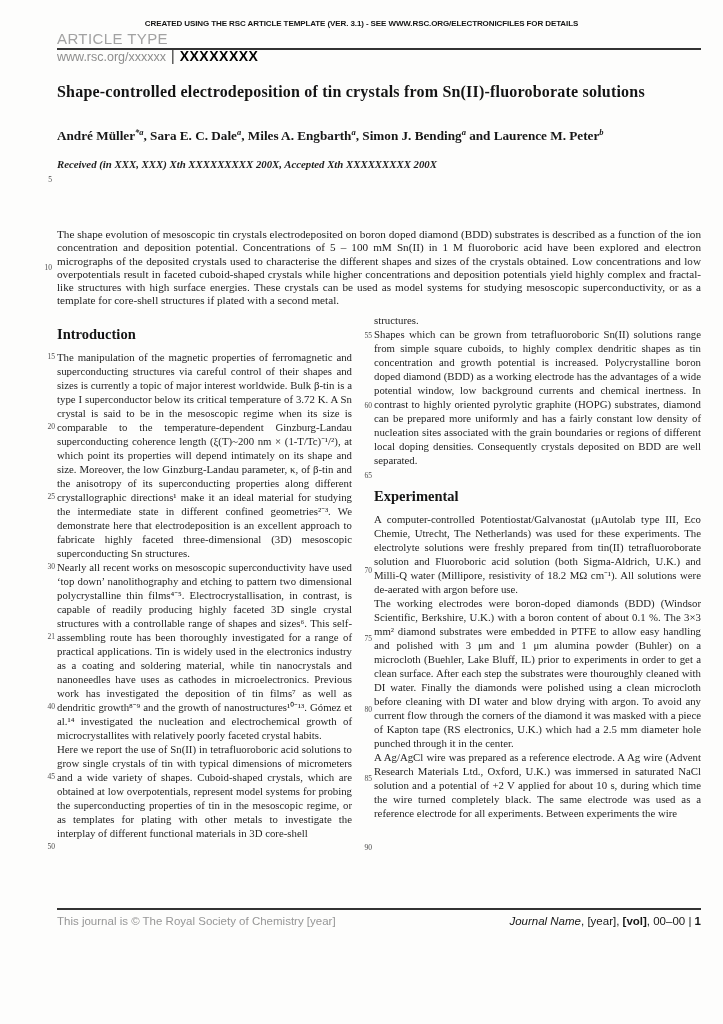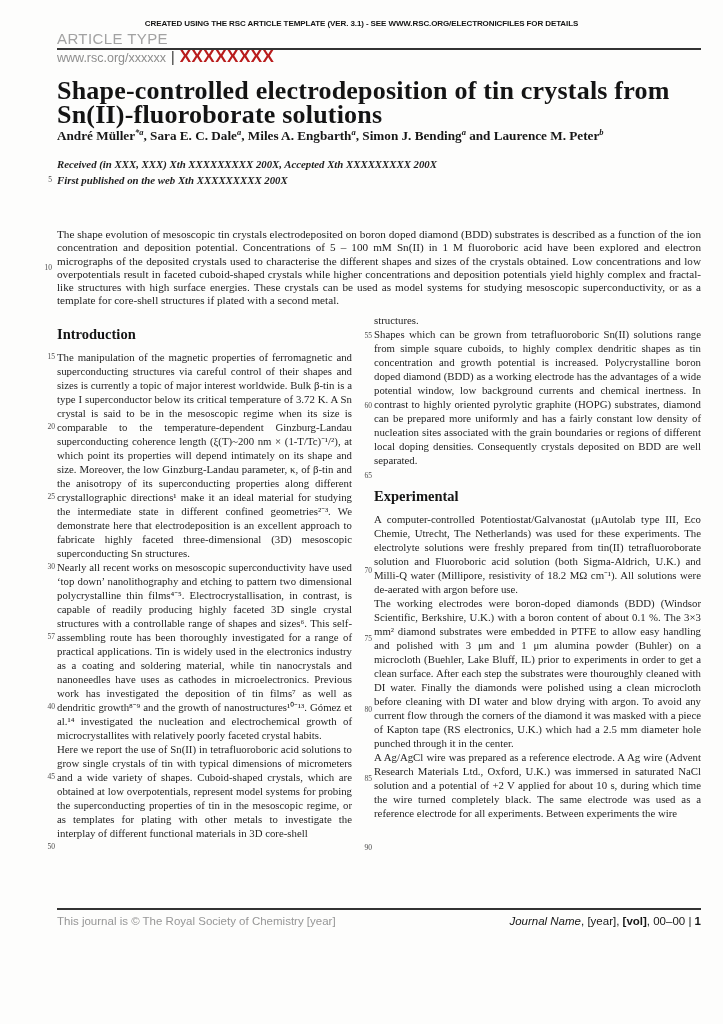--- a/index.html
+++ b/index.html
@@ -23,30 +23,30 @@
   }
   .masthead {
     position:absolute; top:30px; left:57px; width:644px;
     display:flex; justify-content:space-between; align-items:baseline;
     font-family:"Liberation Sans", sans-serif;
     flex-direction:column;
   }
   .article-type { font-size:15px; color:#a2a2a2; letter-spacing:0.4px; }
   .mast-right { font-size:12.5px; color:#8d8d8d; }
   .mast-divider { color:#2b2b2b; font-size:14px; padding:0 5px; }
-  .mast-code { color:#b91c1c; font-size:17px; font-weight:600; letter-spacing:0.5px; }
+  .mast-code { color:#000000; font-size:14px; font-weight:600; letter-spacing:0.5px; }
   .head-rule {
     position:absolute; top:48px; left:57px; width:644px;
     border-top:2.5px solid #333333;
   }
 
   
   .paper-title {
-    position:absolute; top:62px; left:57px; width:620px;
-    font-size:26px; font-weight:bold; line-height:24px; letter-spacing:0.2px;
+    position:absolute; top:69px; left:57px; width:620px;
+    font-size:16px; font-weight:bold; line-height:24px; letter-spacing:0.2px;
     color:#141414;
   }
   .author-line {
     position:absolute; top:127px; left:57px; width:644px;
     font-size:13.2px; font-weight:bold; color:#171717;
   }
   .author-line sup { font-size:8.5px; font-style:italic; }
   .received-block {
     position:absolute; top:157px; left:57px; width:520px;
     font-size:10.8px; font-weight:bold; line-height:15.5px;
@@ -109,40 +109,39 @@
     <span>
       <span class="mast-right">www.rsc.org/xxxxxx</span><span class="mast-divider">|</span><span class="mast-code">XXXXXXXX</span>
     </span>
   </div>
   <div class="head-rule"></div>
 
   <h1 class="paper-title">Shape-controlled electrodeposition of tin crystals from Sn(II)-fluoroborate solutions</h1>
   <div class="author-line"><span>André Müller</span><sup>*a</sup><span>, Sara E. C. Dale</span><sup>a</sup><span>, Miles A. Engbarth</span><sup>a</sup><span>, Simon J. Bending</span><sup>a</sup><span> and Laurence M. Peter</span><sup>b</sup></div>
   <div class="received-block">
     <div class="ital">Received (in XXX, XXX) Xth XXXXXXXXX 200X, Accepted Xth XXXXXXXXX 200X</div>
-    <div class="ital">First published on the web Xth XXXXXXXXX 200X</div>
   </div>
   <div class="abstract">The shape evolution of mesoscopic tin crystals electrodeposited on boron doped diamond (BDD) substrates is described as a function of the ion concentration and deposition potential. Concentrations of 5 – 100 mM Sn(II) in 1 M fluoroboric acid have been explored and electron micrographs of the deposited crystals used to characterise the different shapes and sizes of the crystals obtained. Low concentrations and low overpotentials result in faceted cuboid-shaped crystals while higher concentrations and deposition potentials yield highly complex and fractal-like structures with high surface energies. These crystals can be used as model systems for studying mesoscopic superconductivity, or as a template for core-shell structures if plated with a second metal.</div>
 
   <div id="page-margin-nums">
       <span class="page-linenum" style="top: 176px;">5</span>
       <span class="page-linenum" style="top: 264px;">10</span>
     </div>
 
   <div class="columns">
     <div class="col-left" id="col-left">
         <h2 class="sec-heading">Introduction</h2>
         <p class="body-para">The manipulation of the magnetic properties of ferromagnetic and superconducting structures via careful control of their shapes and sizes is currently a topic of major interest worldwide. Bulk β-tin is a type I superconductor below its critical temperature of 3.72 K. A Sn crystal is said to be in the mesoscopic regime when its size is comparable to the temperature-dependent Ginzburg-Landau superconducting coherence length (ξ(T)~200 nm × (1-T/Tc)⁻¹/²), at which point its properties will depend intimately on its shape and size. Moreover, the low Ginzburg-Landau parameter, κ, of β-tin and the anisotropy of its superconducting properties along different crystallographic directions¹ make it an ideal material for studying the intermediate state in different confined geometries²⁻³. We demonstrate here that electrodeposition is an excellent approach to fabricate highly faceted three-dimensional (3D) mesoscopic superconducting Sn structures.</p>
         <p class="body-para">Nearly all recent works on mesoscopic superconductivity have used ‘top down’ nanolithography and etching to pattern two dimensional polycrystalline thin films⁴⁻⁵. Electrocrystallisation, in contrast, is capable of readily producing highly faceted 3D single crystal structures with a controllable range of shapes and sizes⁶. This self-assembling route has been thoroughly investigated for a range of practical applications. Tin is widely used in the electronics industry as a coating and soldering material, while tin nanocrystals and nanoneedles have uses as cathodes in microelectronics. Previous work has investigated the deposition of tin films⁷ as well as dendritic growth⁸⁻⁹ and the growth of nanostructures¹⁰⁻¹³. Gómez et al.¹⁴ investigated the nucleation and electrochemical growth of microcrystallites with relatively poorly faceted crystal habits.</p>
         <p class="body-para">Here we report the use of Sn(II) in tetrafluoroboric acid solutions to grow single crystals of tin with typical dimensions of micrometers and a wide variety of shapes. Cuboid-shaped crystals, which are obtained at low overpotentials, represent model systems for probing the superconducting properties of tin in the mesoscopic regime, or as templates for plating with other metals to investigate the interplay of different functional materials in 3D core-shell</p>
         <span class="line-num" style="top: 40px;">15</span>
         <span class="line-num" style="top: 110px;">20</span>
         <span class="line-num" style="top: 180px;">25</span>
         <span class="line-num" style="top: 250px;">30</span>
-        <span class="line-num" style="top: 320px;">57</span>
+        <span class="line-num" style="top: 320px;">21</span>
         <span class="line-num" style="top: 390px;">40</span>
         <span class="line-num" style="top: 460px;">45</span>
         <span class="line-num" style="top: 530px;">50</span>
       </div>
     <div class="col-right" id="col-right">
         <p class="body-para">structures.</p>
         <p class="body-para">Shapes which can be grown from tetrafluoroboric Sn(II) solutions range from simple square cuboids, to highly complex dendritic shapes as tin concentration and growth potential is increased. Polycrystalline boron doped diamond (BDD) as a working electrode has the advantages of a wide potential window, low background currents and chemical inertness. In contrast to highly oriented pyrolytic graphite (HOPG) substrates, diamond can be prepared more uniformly and has a fairly constant low density of nucleation sites associated with the grain boundaries or regions of different local doping densities. Consequently crystals deposited on BDD are well separated.</p>
         <h2 class="sec-heading">Experimental</h2>
         <p class="body-para">A computer-controlled Potentiostat/Galvanostat (μAutolab type III, Eco Chemie, Utrecht, The Netherlands) was used for these experiments. The electrolyte solutions were freshly prepared from tin(II) tetrafluoroborate solution and Fluoroboric acid solution (both Sigma-Aldrich, U.K.) and Milli-Q water (Millipore, resistivity of 18.2 MΩ cm⁻¹). All solutions were de-aerated with argon before use.</p>
         <p class="body-para">The working electrodes were boron-doped diamonds (BDD) (Windsor Scientific, Berkshire, U.K.) with a boron content of about 0.1 %. The 3×3 mm² diamond substrates were embedded in PTFE to allow easy handling and polished with 3 μm and 1 μm alumina powder (Buhler) on a microcloth (Buehler, Lake Bluff, IL) prior to experiments in order to get a clean surface. After each step the substrates were thouroughly cleaned with DI water. Finally the diamonds were polished using a clean microcloth before cleaning with DI water and blow drying with argon. To avoid any current flow through the corners of the diamond it was masked with a piece of Kapton tape (RS electronics, U.K.) which had a 2.5 mm diameter hole punched through it in the center.</p>

